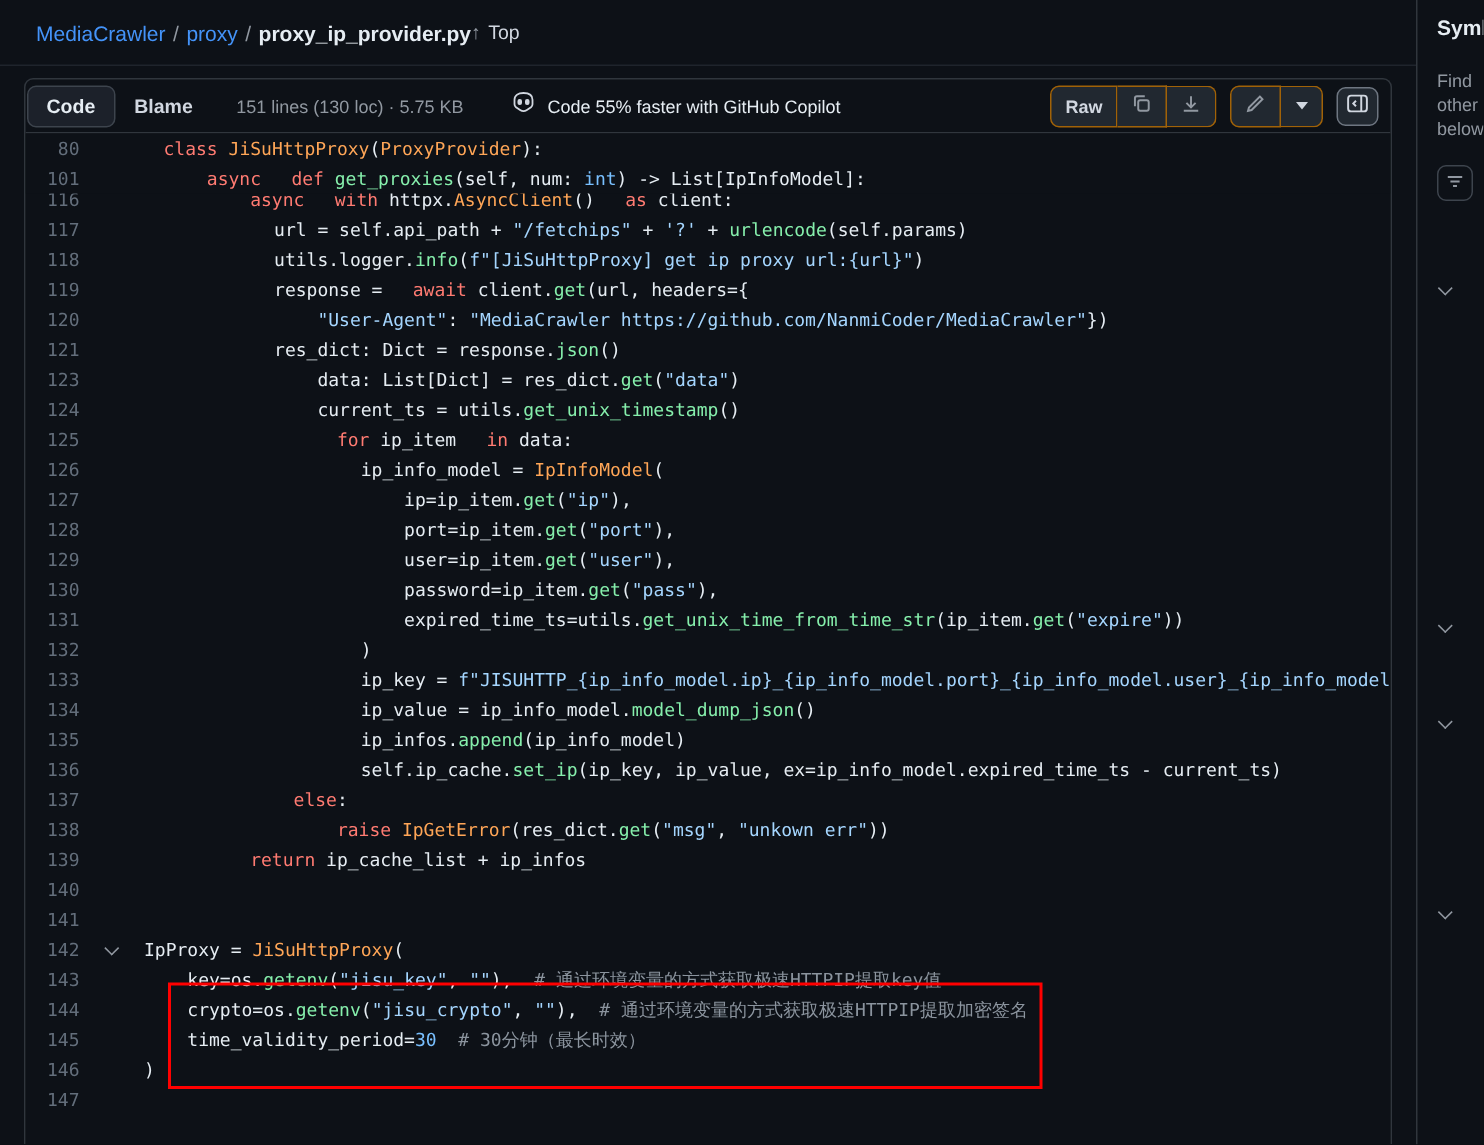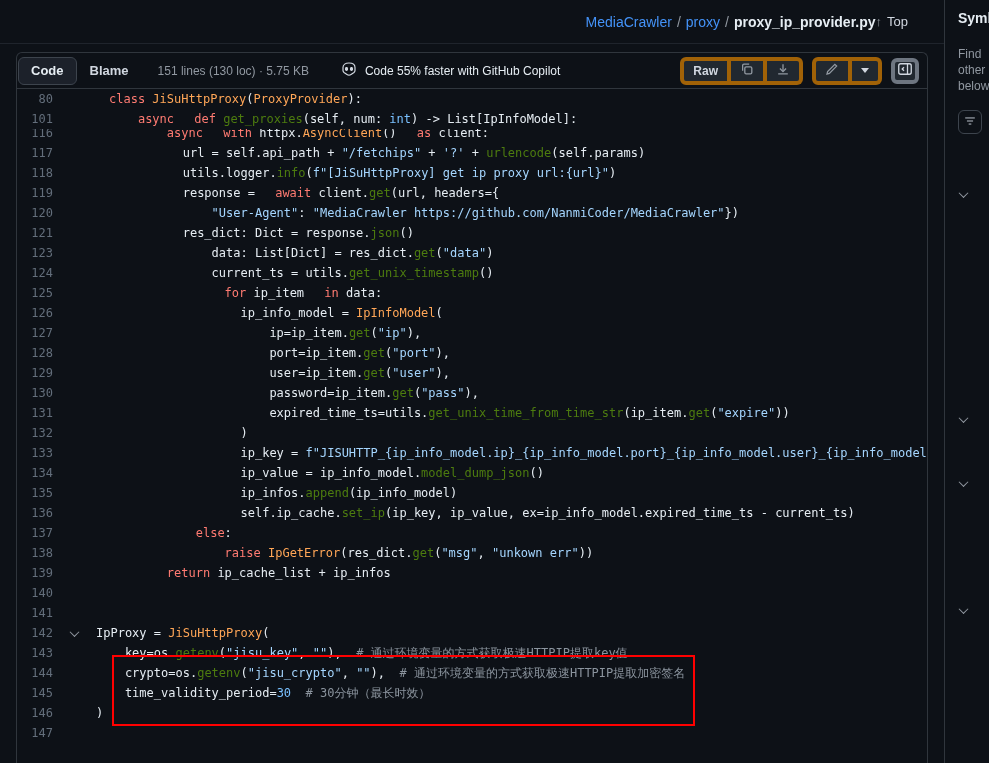--- a/index.html
+++ b/index.html
@@ -6,21 +6,21 @@
   html,body { width:989px; height:763px; overflow:hidden; }
   body {
     background:#0d1117;
     font-family:"Liberation Sans","DejaVu Sans",sans-serif;
     color:#e6edf3;
     position:relative;
   }
   .left-col { position:absolute; left:0; top:0; width:944px; height:763px; }
   
   .file-header {
-    height:44px; display:flex; align-items:center; justify-content:flex-end;
+    height:44px; display:flex; align-items:center; justify-content:flex-start;
     padding:0 36px 0 24px; background:#0d1117; border-bottom:1px solid #1f242c;
   }
   .breadcrumb { font-size:14px; display:flex; align-items:center; gap:5px; white-space:nowrap; }
   .breadcrumb a { color:#4493f8; text-decoration:none; cursor:pointer; }
   .breadcrumb .sep { color:#9198a1; }
   .breadcrumb .file { color:#e6edf3; font-weight:600; }
   .top-btn {
     display:flex; align-items:center; gap:5px; background:transparent; border:none;
     color:#d1d7e0; font-size:13px; cursor:pointer; font-family:inherit;
   }
@@ -42,41 +42,41 @@
     font-family:inherit;
   }
   .seg-btn.active { background:#1c212a; border-color:#3d444d; color:#e6edf3; }
   .meta { font-size:12px; color:#9198a1; margin-left:16px; white-space:nowrap; }
   .copilot { display:flex; align-items:center; gap:8px; margin-left:32px; }
   .copilot-text { font-size:12px; color:#e6edf3; white-space:nowrap; }
   .actions { margin-left:auto; display:flex; align-items:center; gap:9px; }
   .btn-group { display:flex; }
   .gh-btn {
     height:28px; min-width:28px; display:flex; align-items:center; justify-content:center;
-    background:#212830; border:4px solid #a16207; color:#d1d7e0; font-size:12px;
+    background:#212830; border:1px solid #a16207; color:#d1d7e0; font-size:12px;
     font-weight:600; cursor:pointer; padding:0 9px; font-family:inherit;
   }
   .btn-group .gh-btn + .gh-btn { border-left:none; }
   .btn-group .gh-btn:first-child { border-radius:6px 0 0 6px; }
   .btn-group .gh-btn:last-child { border-radius:0 6px 6px 0; }
   .btn-group .gh-btn:only-child { border-radius:6px; }
   .gh-btn.square { border-radius:6px; }
   .panel-toggle { height:26px; width:26px; padding:0; border-color:#6e7681; border-radius:6px; }
   .tri-down { width:0; height:0; border-left:4px solid transparent; border-right:4px solid transparent; border-top:5px solid #d1d7e0; }
   
   .code-area { position:relative; height:674px; overflow:hidden; background:#0d1117; }
   .sticky { position:absolute; top:0; left:0; right:0; height:40px; background:#0d1117; z-index:2; }
   .flow { padding-top:34px; }
   .code-row { display:flex; height:20px; font:12px/20px "DejaVu Sans Mono",monospace; }
   .ln { width:36px; flex:none; text-align:right; color:#636e7b; cursor:pointer; }
   .fold { width:43px; flex:none; display:flex; align-items:center; justify-content:center; }
   .code-text { white-space:pre; flex:none; color:#e6edf3; }
   .tok-k { color:#ff7b72;margin-left:13px; }
   .tok-s { color:#a5d6ff; }
-  .tok-f { color:#4d7c0f; }
+  .tok-f { color:#86efac; }
   .tok-v { color:#ffa657; }
   .tok-c { color:#79c0ff; }
   .tok-m { color:#8b949e; }
   .tok-p { color:#e6edf3; }
   .chev-shape {
     display:inline-block; width:7px; height:7px;
     border-right:1.5px solid #9198a1; border-bottom:1.5px solid #9198a1;
     transform:rotate(45deg) translate(-1px,-1px);
   }
   .annotation {

